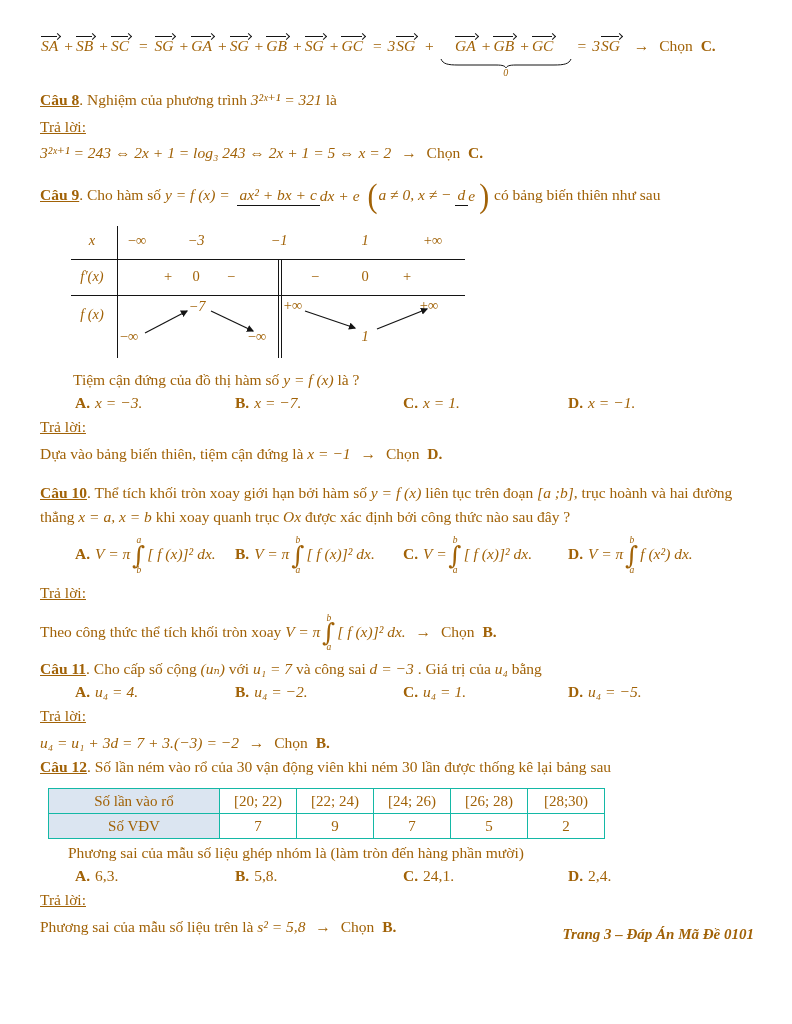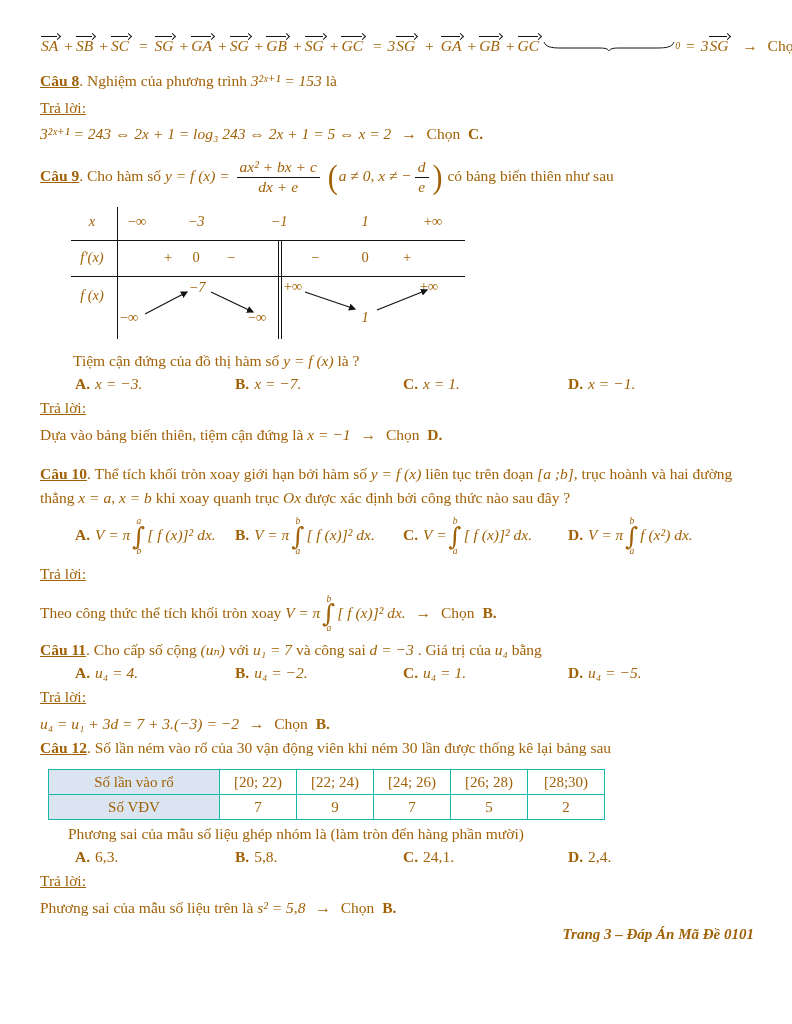--- a/index.html
+++ b/index.html
@@ -17,24 +17,24 @@
   .opt{white-space:nowrap;}
   .opt b{margin-right:5px;}
   .indent{padding-left:33px;}
   
   .vec{position:relative;display:inline-block;font-style:italic;padding:4px 4px 0 1px;line-height:1.05;}
   .vec::before{content:"";position:absolute;top:2px;left:1px;right:5px;border-top:1.3px solid #141414;}
   .vec::after{content:"";position:absolute;top:0px;right:2px;width:4px;height:4px;
               border-top:1.3px solid #141414;border-right:1.3px solid #141414;transform:rotate(45deg);}
   .op{padding:0 2px;}
   .vecline{margin-bottom:10px;white-space:nowrap;}
-  .ubr{display:inline-flex;flex-direction:row;align-items:center;vertical-align:top;}
+  .ubr{display:inline-flex;flex-direction:column;align-items:center;vertical-align:top;}
   .ubr .lbl{font-size:10px;font-style:italic;line-height:1;}
   
-  .frac{display:inline-flex;flex-direction:column;align-items:center;vertical-align:middle;
+  .frac{display:inline-flex;flex-direction:row;align-items:center;vertical-align:middle;
         font-style:italic;margin:0 3px;line-height:1.2;}
   .frac .num{border-bottom:1px solid #141414;padding:0 3px;}
   .bp{font-size:30px;font-weight:400;vertical-align:middle;display:inline-block;transform:scaleY(1.15);padding:0 1px;}
   
   .intg{display:inline-flex;flex-direction:column;align-items:center;vertical-align:middle;
         line-height:1;margin:0 2px;}
   .intg .bnd{font-size:9.5px;font-style:italic;line-height:1;}
   .intg .gly{font-size:25px;line-height:.8;font-family:"DejaVu Serif",serif;}
   
   .bbt{position:relative;width:402px;height:132px;margin:6px 0 10px 25px;font-size:14.5px;}
@@ -73,21 +73,21 @@
       <span class="lbl">0</span>
     </span>
     <span class="op">=</span>
     <span class="math">3</span><span class="vec">SG</span>
     <span class="arr">→</span>
     <span>Chọn</span>
     <span class="ans">C.</span>
   </div>
 
   <div class="line">
-    <span class="qlabel">Câu 8</span><span>. Nghiệm của phương trình </span><span class="math">3²ˣ⁺¹ = 153</span><span> là</span>
+    <span class="qlabel">Câu 8</span><span>. Nghiệm của phương trình </span><span class="math">3²ˣ⁺¹ = 321</span><span> là</span>
   </div>
   <div class="line reply">Trả lời:</div>
   <div class="line">
     <span class="math">3²ˣ⁺¹ = 243 ⇔ 2x + 1 = log₃ 243 ⇔ 2x + 1 = 5 ⇔ x = 2</span>
     <span class="arr">→</span>
     <span>Chọn</span>
     <span class="ans">C.</span>
   </div>
 
   <div class="line" style="margin-top:6px;">

